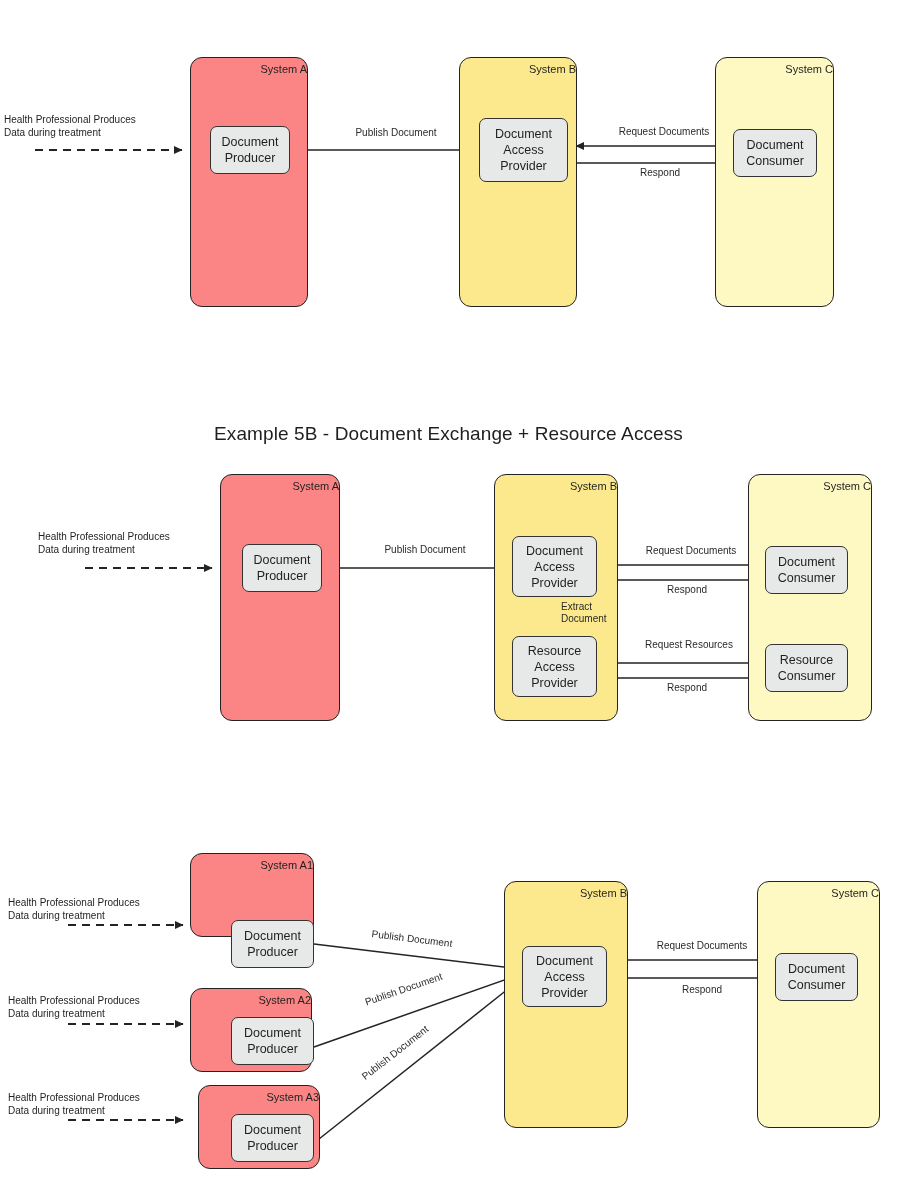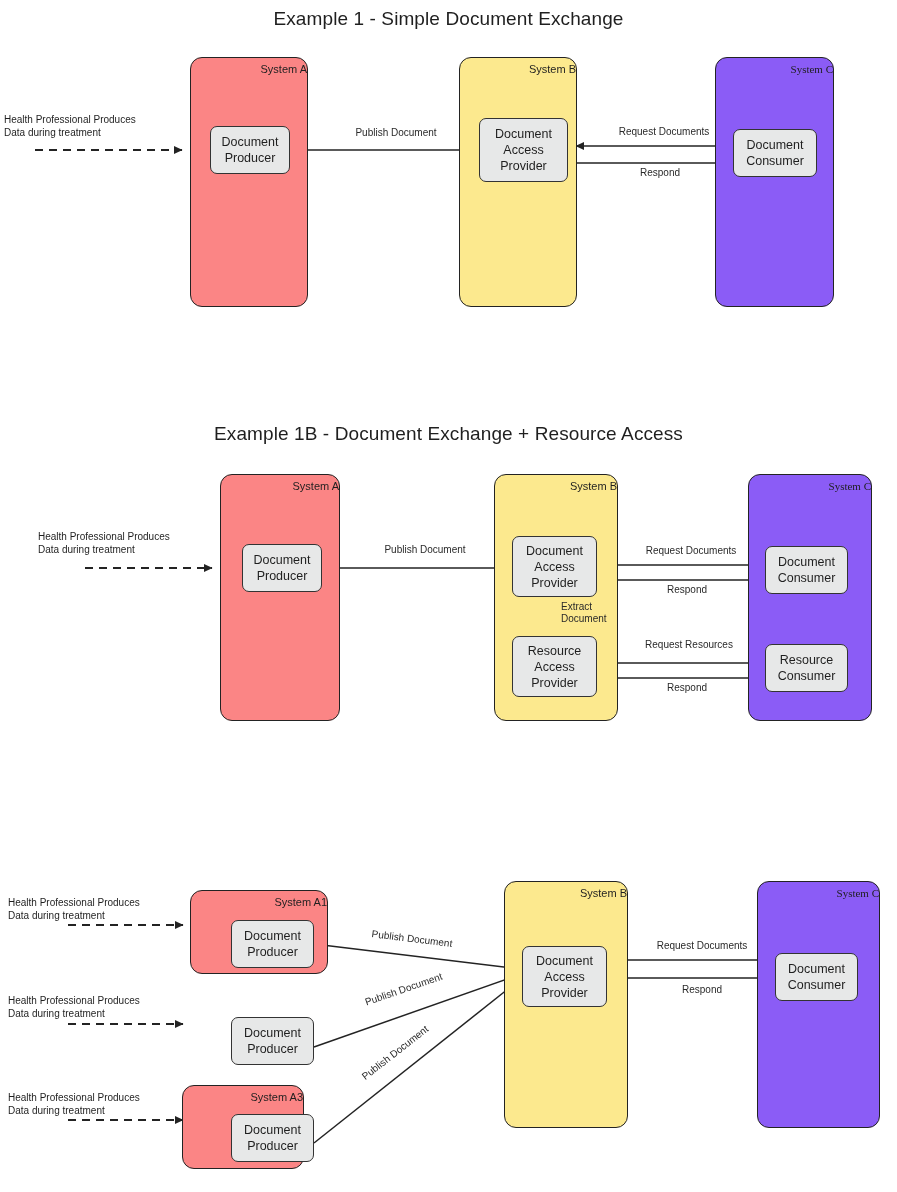--- a/index.html
+++ b/index.html
@@ -40,21 +40,21 @@
   }
   
   .sys {
     position: absolute;
     box-sizing: border-box;
     border: 1.4px solid #232323;
     border-radius: 12px;
   }
   .sys-red    { background: #FB8585; }
   .sys-yellow { background: #FCE98E; }
-  .sys-green  { background: #8b5cf6; font-family: Liberation Serif, serif; }
+  .sys-green  { background: #fef9c3; }
   .sys-label {
     position: absolute;
     top: 5px;
     left: 0;
     width: 100%;
     text-align: right;
     font-size: 11px;
     color: #1f1f1f;
     white-space: nowrap;
   }
@@ -165,21 +165,20 @@
       <path d="M314,1143 L513,985" stroke="#232323" stroke-width="1.5" fill="none" marker-end="url(#ah)"></path>
     </g>
     <g>
       <path d="M779,960 L617,960" stroke="#232323" stroke-width="1.5" fill="none" marker-end="url(#ah)"></path>
     </g>
     <g>
       <path d="M610,978 L771,978" stroke="#232323" stroke-width="1.5" fill="none" marker-end="url(#ah)"></path>
     </g>
   </svg>
 
-  <div class="title" style="top:8px">Example 1 - Simple Document Exchange</div>
 
   <div class="sys sys-red" style="left:190px; top:57px; width:118px; height:250px;">
     <div class="sys-label">System A</div>
   </div>
   <div class="sys sys-yellow" style="left:459px; top:57px; width:118px; height:250px;">
     <div class="sys-label">System B</div>
   </div>
   <div class="sys sys-green" style="left:715px; top:57px; width:119px; height:250px;">
     <div class="sys-label">System C</div>
   </div>
@@ -192,21 +191,21 @@
   <div class="node" style="left:733px; top:129px; width:84px; height:48px;">Document
 Consumer</div>
 
   <div class="note" style="left:4px; top:113px;">Health Professional Produces
 Data during treatment</div>
 
   <div class="elabel center" style="left:396px; top:127px;">Publish Document</div>
   <div class="elabel center" style="left:664px; top:126px;">Request Documents</div>
   <div class="elabel center" style="left:660px; top:167px;">Respond</div>
 
-  <div class="title" style="top:423px">Example 1B - Document Exchange + Resource Access</div>
+  <div class="title" style="top:423px">Example 5B - Document Exchange + Resource Access</div>
 
   <div class="sys sys-red" style="left:220px; top:474px; width:120px; height:247px;">
     <div class="sys-label">System A</div>
   </div>
   <div class="sys sys-yellow" style="left:494px; top:474px; width:124px; height:247px;">
     <div class="sys-label">System B</div>
   </div>
   <div class="sys sys-green" style="left:748px; top:474px; width:124px; height:247px;">
     <div class="sys-label">System C</div>
   </div>
@@ -229,24 +228,27 @@
 
   <div class="elabel center" style="left:425px; top:544px;">Publish Document</div>
   <div class="elabel center" style="left:691px; top:545px;">Request Documents</div>
   <div class="elabel center" style="left:687px; top:584px;">Respond</div>
   <div class="elabel" style="left:561px; top:601px;">Extract
 Document</div>
   <div class="elabel center" style="left:689px; top:639px;">Request Resources</div>
   <div class="elabel center" style="left:687px; top:682px;">Respond</div>
 
 
-  <div class="sys sys-red" style="left:190px; top:890px; width:138px; height:84px;">
+  <div class="sys sys-red" style="left:190px; top:853px; width:124px; height:84px;">
     <div class="sys-label">System A1</div>
   </div>
-  <div class="sys sys-red" style="left:182px; top:1085px; width:122px; height:84px;">
+  <div class="sys sys-red" style="left:190px; top:988px; width:122px; height:84px;">
+    <div class="sys-label">System A2</div>
+  </div>
+  <div class="sys sys-red" style="left:198px; top:1085px; width:122px; height:84px;">
     <div class="sys-label">System A3</div>
   </div>
   <div class="sys sys-yellow" style="left:504px; top:881px; width:124px; height:247px;">
     <div class="sys-label">System B</div>
   </div>
   <div class="sys sys-green" style="left:757px; top:881px; width:123px; height:247px;">
     <div class="sys-label">System C</div>
   </div>
 
   <div class="node" style="left:231px; top:920px; width:83px; height:48px;">Document

